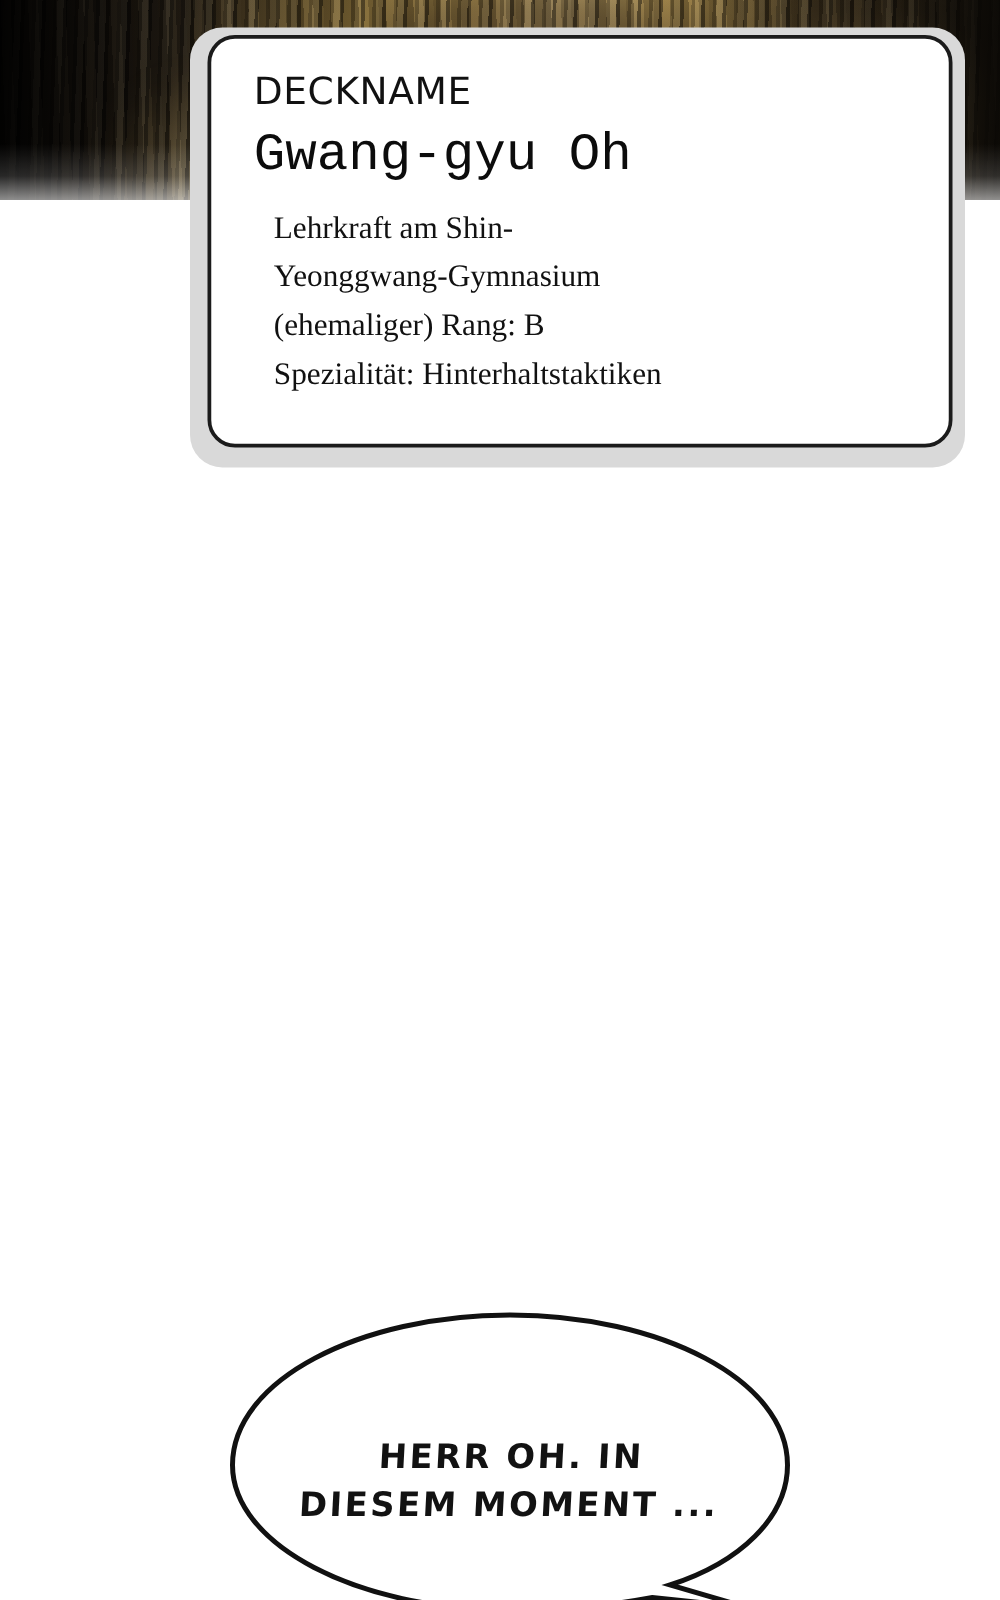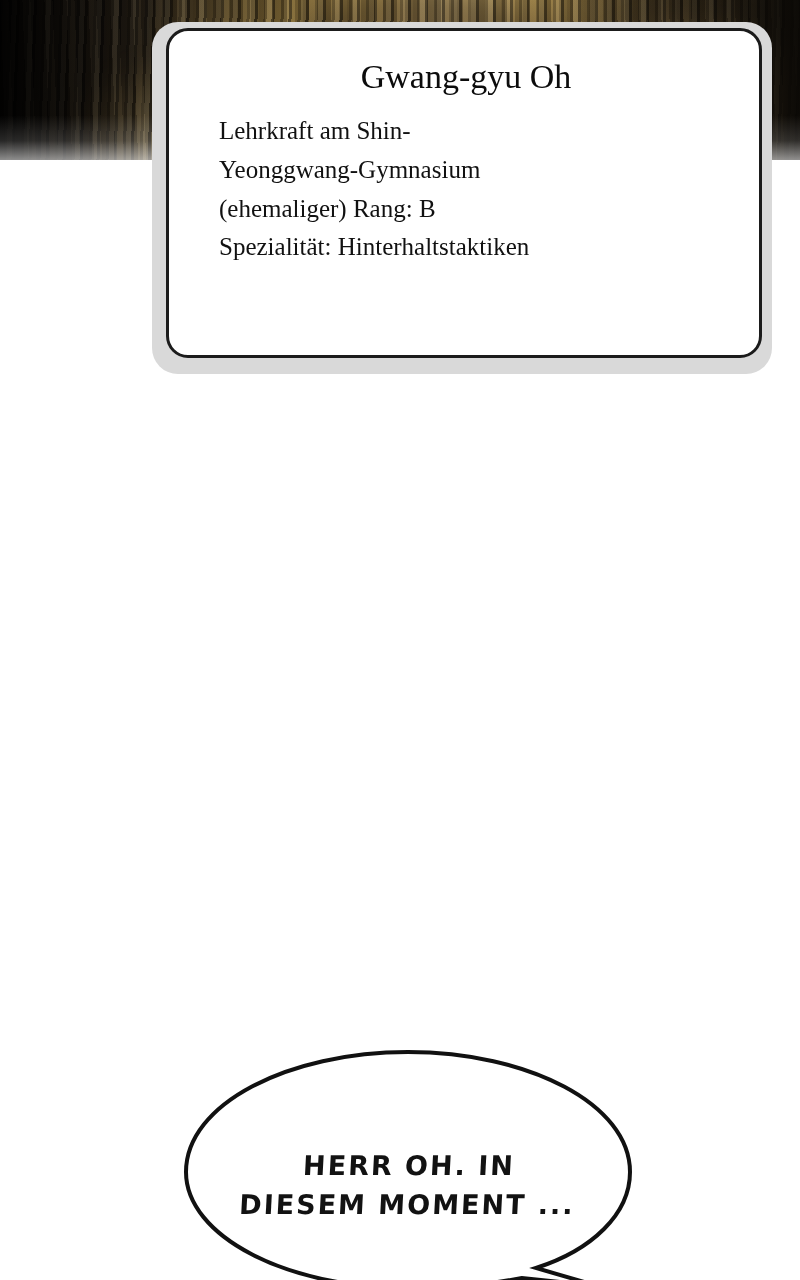--- a/index.html
+++ b/index.html
@@ -106,26 +106,25 @@
   }
   .card-kicker {
     font-family: "DejaVu Sans", sans-serif;
     font-size: 30px;
     letter-spacing: 0.5px;
     color: #111111;
     line-height: 1.1;
     margin: 0 0 10px 0;
   }
   .card-name {
-    font-family: Liberation Serif, serif;
-    font-size: 34px;
+    font-family: Liberation Mono, monospace;
+    font-size: 42px;
     color: #0c0c0c;
     line-height: 1.15;
     margin: 0 0 12px 0;
-    text-align: center;
   }
   .card-desc {
     font-family: "Liberation Serif", serif;
     font-size: 25px;
     color: #111111;
     line-height: 1.55;
     white-space: pre-line;
     margin: 16px;
   }
 
@@ -168,20 +167,21 @@
   <div class="art-blob-c"></div>
   <div class="art-layer art-streaks"></div>
   <div class="art-layer art-streaks2"></div>
   <div class="art-layer art-dark-left"></div>
   <div class="art-layer art-dark-right"></div>
   <div class="art-layer art-bottom-fade"></div>
 </div>
 
 <div class="card-shadow"></div>
 <div class="card">
+  <div class="card-kicker">DECKNAME</div>
   <div class="card-name">Gwang-gyu Oh</div>
   <div class="card-desc">Lehrkraft am Shin-
 Yeonggwang-Gymnasium
 (ehemaliger) Rang: B
 Spezialität: Hinterhaltstaktiken</div>
 </div>
 
 <div class="bubble-wrap">
   <svg class="bubble-svg" width="460" height="240" viewBox="0 0 460 240">
     <path d="M230 6

